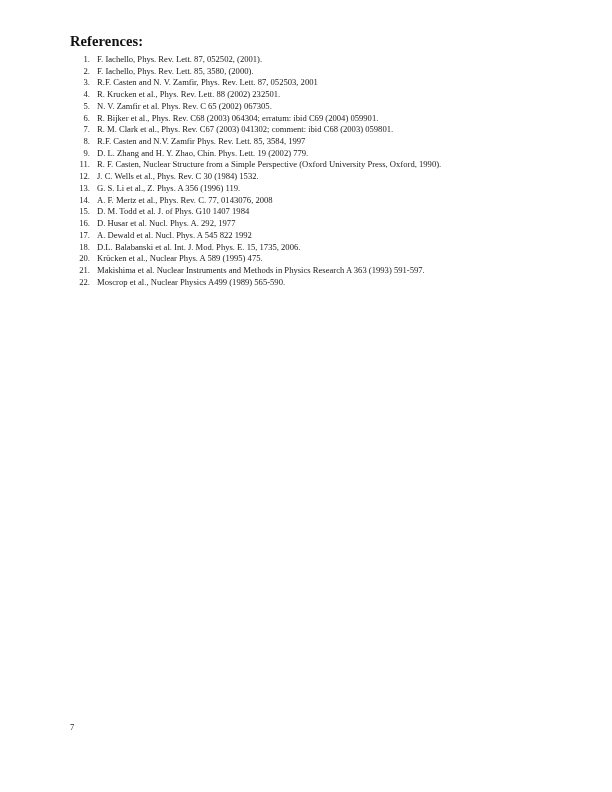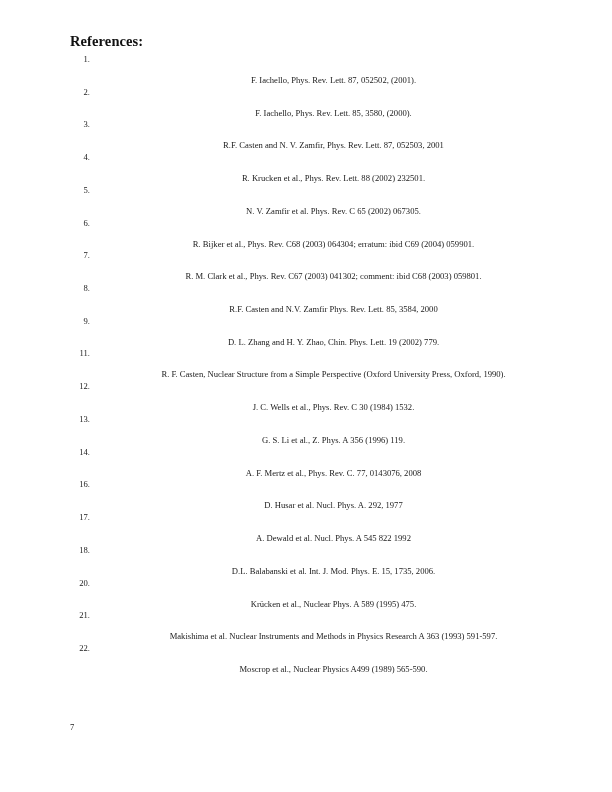--- a/index.html
+++ b/index.html
@@ -47,24 +47,23 @@
   .ref-num {
     width: 27px;
     flex: 0 0 27px;
     text-align: right;
     padding-right: 7px;
     box-sizing: border-box;
     white-space: nowrap;
   }
   .ref-text {
     flex: 1 1 auto;
-    text-align: center;
+    text-align: left;
     white-space: normal;
     text-indent: 0;
-    margin-top: 21px;
   }
   .page-number {
     position: absolute;
     left: 70px;
     top: 722px;
     font-size: 8.6px;
     color: #1a1a1a;
   }
 </style>
 </head>
@@ -98,41 +97,45 @@
       <div class="ref-item">
         <span class="ref-num">6.</span>
         <span class="ref-text">R. Bijker et al., Phys. Rev. C68 (2003) 064304; erratum: ibid C69 (2004) 059901.</span>
       </div>
       <div class="ref-item">
         <span class="ref-num">7.</span>
         <span class="ref-text">R. M. Clark et al., Phys. Rev. C67 (2003) 041302; comment: ibid C68 (2003) 059801.</span>
       </div>
       <div class="ref-item">
         <span class="ref-num">8.</span>
-        <span class="ref-text">R.F. Casten and N.V. Zamfir Phys. Rev. Lett. 85, 3584, 2000</span>
+        <span class="ref-text">R.F. Casten and N.V. Zamfir Phys. Rev. Lett. 85, 3584, 1997</span>
       </div>
       <div class="ref-item">
         <span class="ref-num">9.</span>
         <span class="ref-text">D. L. Zhang and H. Y. Zhao, Chin. Phys. Lett. 19 (2002) 779.</span>
       </div>
       <div class="ref-item">
         <span class="ref-num">11.</span>
         <span class="ref-text">R. F. Casten, Nuclear Structure from a Simple Perspective (Oxford University Press, Oxford, 1990).</span>
       </div>
       <div class="ref-item">
         <span class="ref-num">12.</span>
         <span class="ref-text">J. C. Wells et al., Phys. Rev. C 30 (1984) 1532.</span>
       </div>
       <div class="ref-item">
         <span class="ref-num">13.</span>
         <span class="ref-text">G. S. Li et al., Z. Phys. A 356 (1996) 119.</span>
       </div>
       <div class="ref-item">
         <span class="ref-num">14.</span>
         <span class="ref-text">A. F. Mertz et al., Phys. Rev. C. 77, 0143076, 2008</span>
+      </div>
+      <div class="ref-item">
+        <span class="ref-num">15.</span>
+        <span class="ref-text">D. M. Todd et al. J. of Phys. G10 1407 1984</span>
       </div>
       <div class="ref-item">
         <span class="ref-num">16.</span>
         <span class="ref-text">D. Husar et al. Nucl. Phys. A. 292, 1977</span>
       </div>
       <div class="ref-item">
         <span class="ref-num">17.</span>
         <span class="ref-text">A. Dewald et al. Nucl. Phys. A 545 822 1992</span>
       </div>
       <div class="ref-item">

